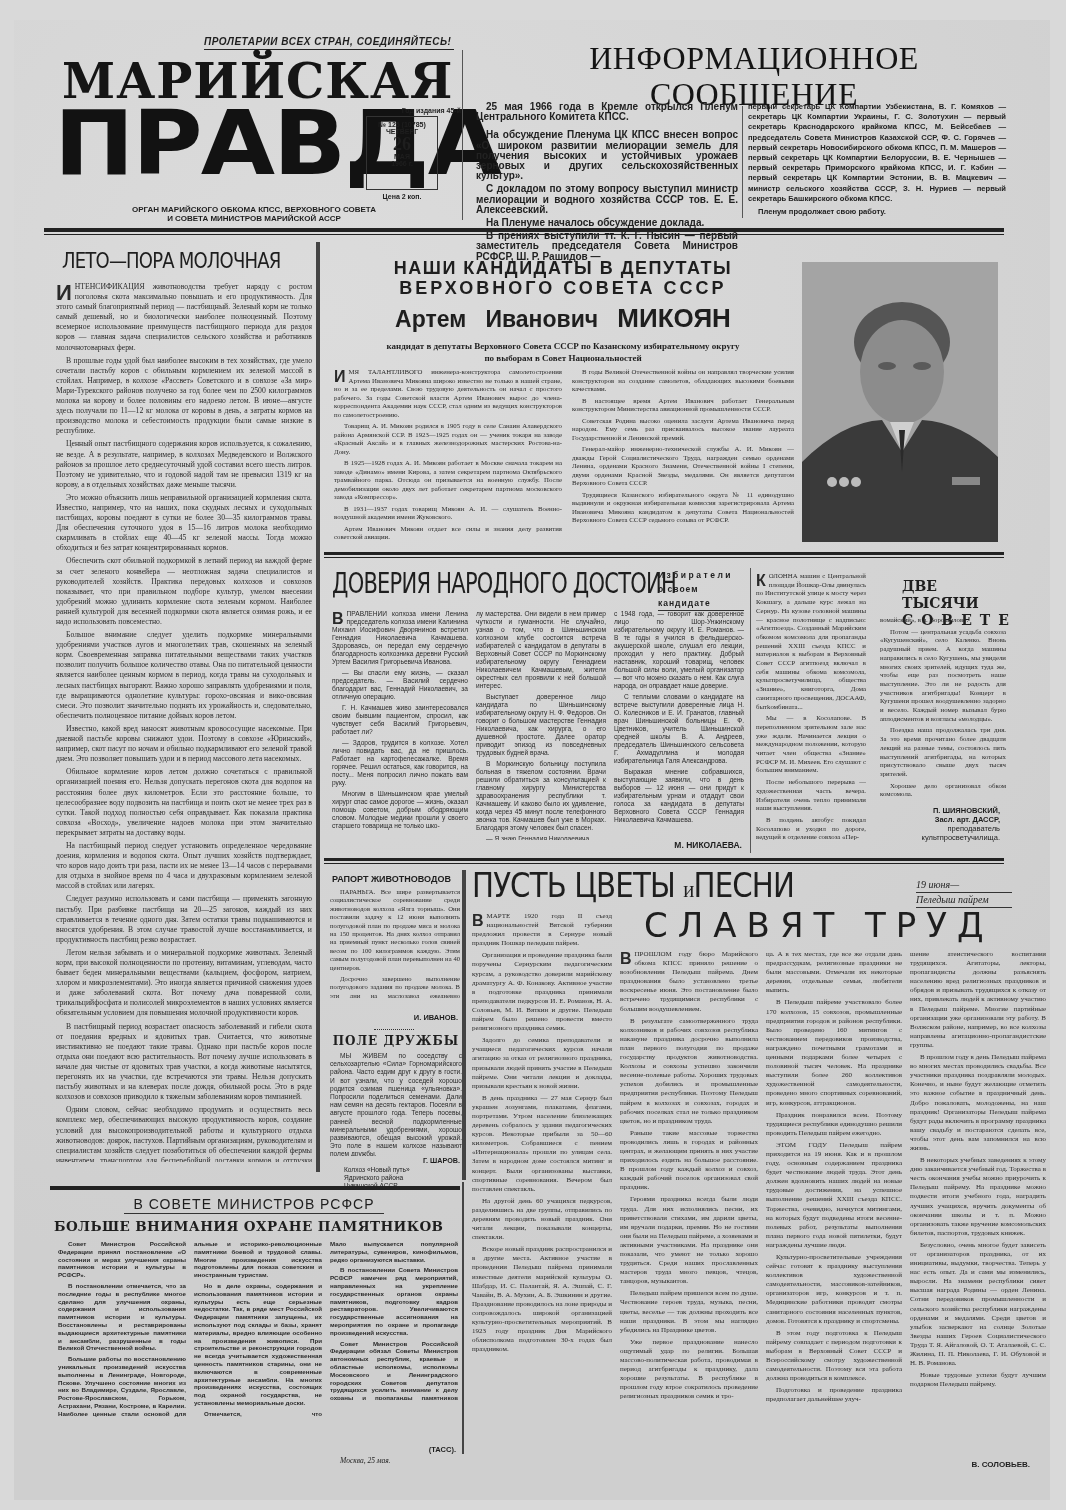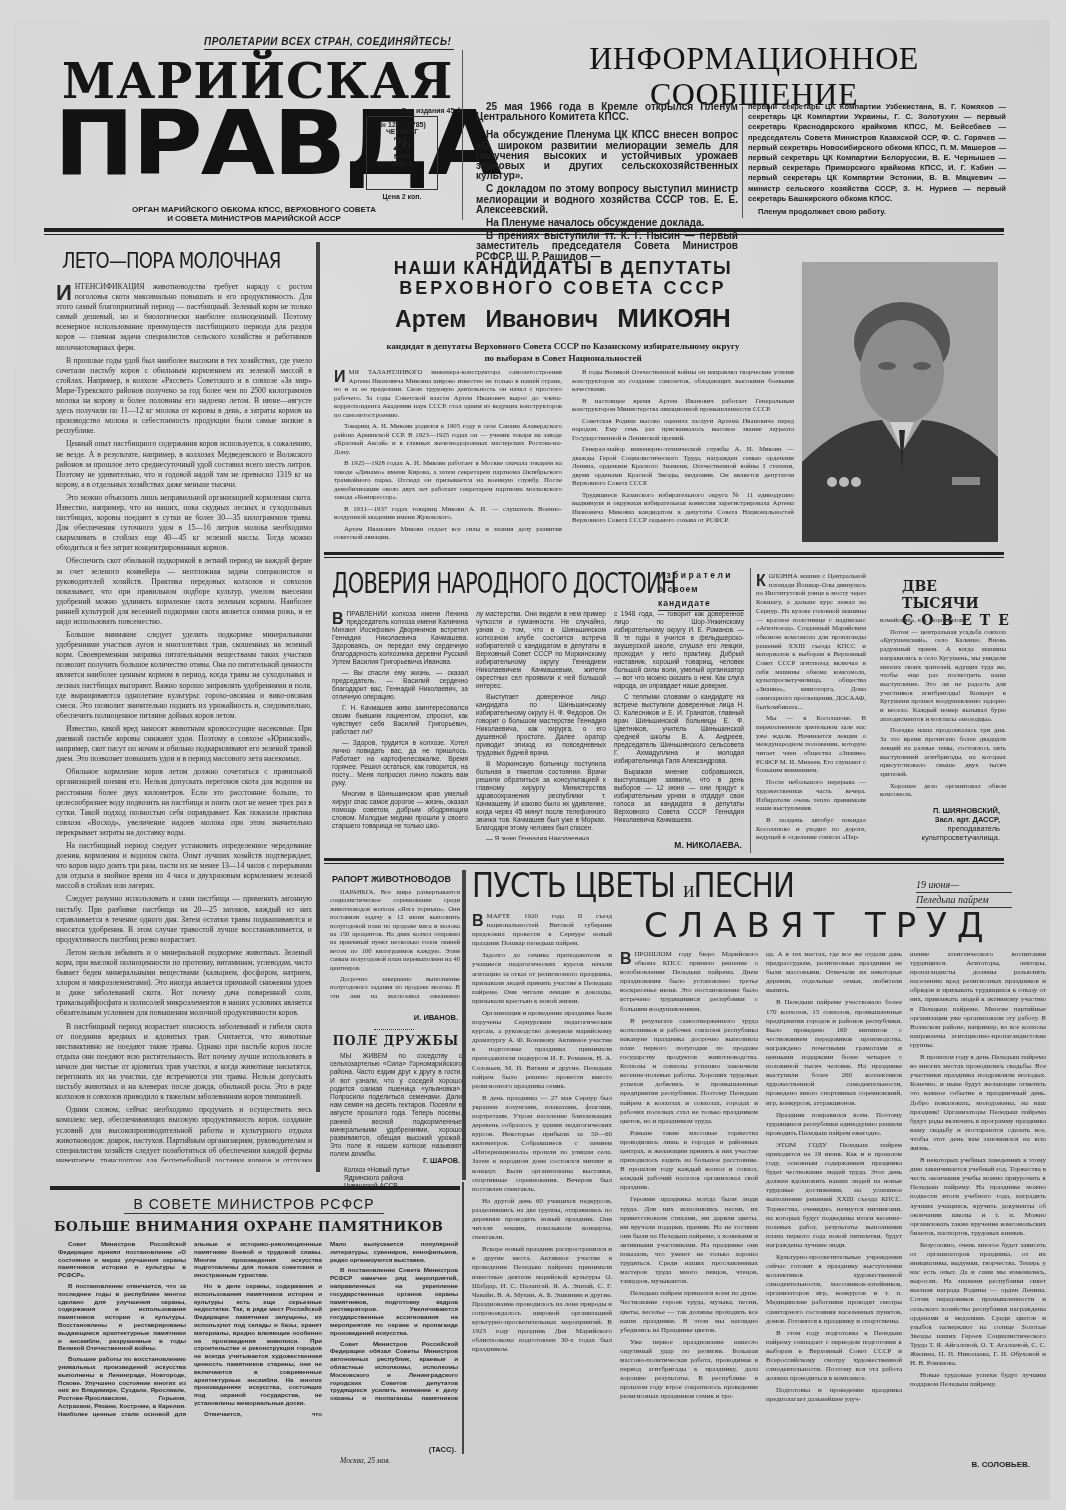--- a/index.html
+++ b/index.html
@@ -219,22 +219,22 @@
     <span style="font-size:24px;font-family:'Liberation Serif',serif;">и</span><span>ПЕСНИ</span>
   </div>
   <div class="abs" style="left:630px;top:886px;width:350px;font-family:'DejaVu Sans',sans-serif;font-size:34px;line-height:38px;letter-spacing:10px;white-space:nowrap;font-weight:normal;">СЛАВЯТ ТРУД</div>
   <div class="abs" style="left:902px;top:858px;width:96px;font-family:'Liberation Serif',serif;font-style:italic;font-size:10px;line-height:14px;text-align:left;">
     <div>19 июня—</div>
     <div style="border-top:1px solid #333;border-bottom:1px solid #333;">Пеледыш пайрем</div>
   </div>
 
   <div class="abs col-text" style="left:458px;top:892px;width:140px;height:488px;font-size:7px;line-height:9.1px;">
     <p style="text-indent:0"><span class="dropcap" style="font-size:16px;line-height:14px;">В</span><span>МАРТЕ 1920 года II съезд национальностей Вятской губернии предложил провести в Сернуре новый праздник Пошкар пеледыш пайрем.</span></p>
+    <p>Организация и проведение праздника были поручены Сернурским педагогическим курсам, а руководство доверили марийскому драматургу А. Ф. Конакову. Активное участие в подготовке праздника принимали преподаватели педкурсов И. Е. Романов, Н. А. Соловьев, М. И. Вяткин и другие. Пеледыш пайрем было решено провести вместо религиозного праздника семик.</p>
     <p>Задолго до семика преподаватели и учащиеся педагогических курсов начали агитацию за отказ от религиозного праздника, призывали людей принять участие в Пеледыш пайреме. Они читали лекции и доклады, призывали крестьян к новой жизни.</p>
-    <p>Организация и проведение праздника были поручены Сернурским педагогическим курсам, а руководство доверили марийскому драматургу А. Ф. Конакову. Активное участие в подготовке праздника принимали преподаватели педкурсов И. Е. Романов, Н. А. Соловьев, М. И. Вяткин и другие. Пеледыш пайрем было решено провести вместо религиозного праздника семик.</p>
     <p>В день праздника — 27 мая Сернур был украшен лозунгами, плакатами, флагами, портретами. Утром население близлежащих деревень собралось у здания педагогических курсов. Некоторые прибыли за 50—60 километров. Собравшиеся с пением «Интернационала» прошли по улицам села. Затем в народном доме состоялся митинг и концерт. Были организованы выставки, спортивные соревнования. Вечером был поставлен спектакль.</p>
     <p>На другой день 60 учащихся педкурсов, разделившись на две группы, отправились по деревням проводить новый праздник. Они читали лекции, показывали концерты, спектакли.</p>
     <p>Вскоре новый праздник распространился и в другие места. Активное участие в проведении Пеледыш пайрема принимали известные деятели марийской культуры О. Шабдар, И. С. Палантай, Я. А. Эшпай, С. Г. Чавайн, В. А. Мухин, А. Б. Эшкинин и другие. Празднование проводилось на лоне природы и сопровождалось широкой организацией культурно-просветительных мероприятий. В 1923 году праздник Дня Марийского облисполкома подготовлен 30-х годах был праздником.</p>
   </div>
   <div class="abs col-text" style="left:606px;top:930px;width:138px;height:524px;font-size:7px;line-height:9.1px;">
     <p style="text-indent:0"><span class="dropcap" style="font-size:16px;line-height:14px;">В</span><span>ПРОШЛОМ году бюро Марийского обкома КПСС приняло решение о возобновлении Пеледыш пайрема. Днем празднования было установлено третье воскресенье июня. Это постановление было встречено трудящимися республики с большим воодушевлением.</span></p>
     <p>В результате самоотверженного труда колхозников и рабочих совхозов республика накануне праздника досрочно выполнила план первого полугодия по продаже государству продуктов животноводства. Колхозы и совхозы успешно закончили весенне-полевые работы. Хороших трудовых успехов добились и промышленные предприятия республики. Поэтому Пеледыш пайрем в колхозах и совхозах, городах и рабочих поселках стал не только праздником цветов, но и праздником труда.</p>
     <p>Раньше такие массовые торжества проводились лишь в городах и районных центрах, и желающим принять в них участие приходилось ездить на большое расстояние. В прошлом году каждый колхоз и совхоз, каждый рабочий поселок организовал свой праздник.</p>
     <p>Героями праздника всегда были люди труда. Для них исполнялись песни, их приветствовали стихами, им дарили цветы, им вручали подарки, премии. Но не гостями они были на Пеледыш пайреме, а хозяевами и активными участниками. На празднике они показали, что умеют не только хорошо трудиться. Среди наших прославленных мастеров труда много певцов, чтецов, танцоров, музыкантов.</p>
     <p>Пеледыш пайрем пришелся всем по душе. Чествование героев труда, музыка, песни, цветы, веселье — так должны проходить все наши праздники. В этом мы наглядно убедились на Празднике цветов.</p>

